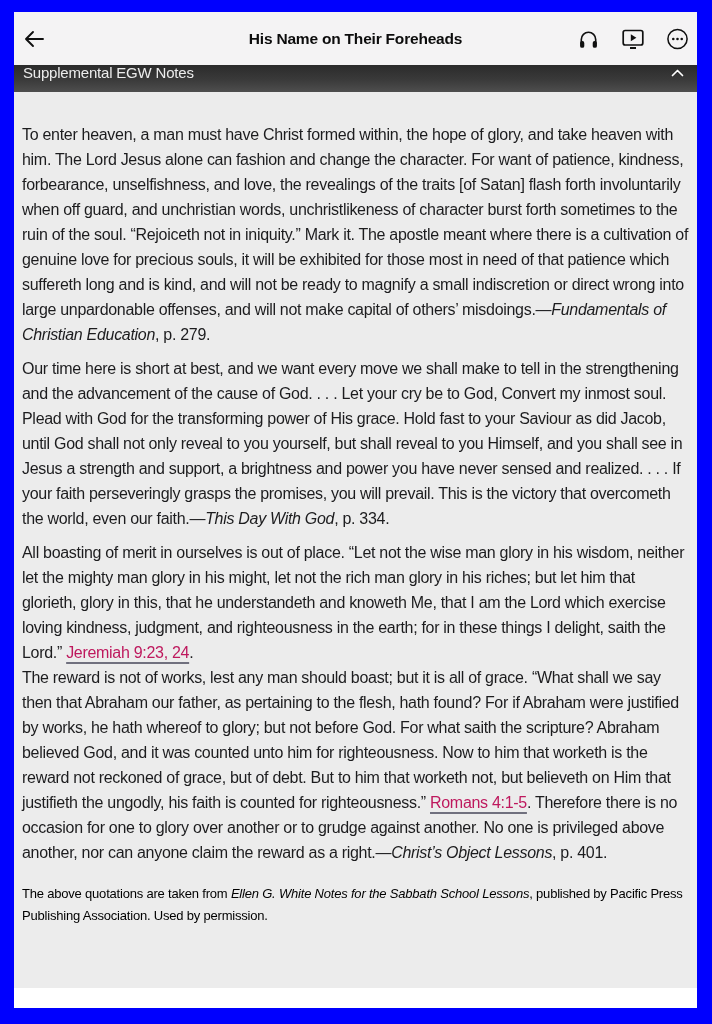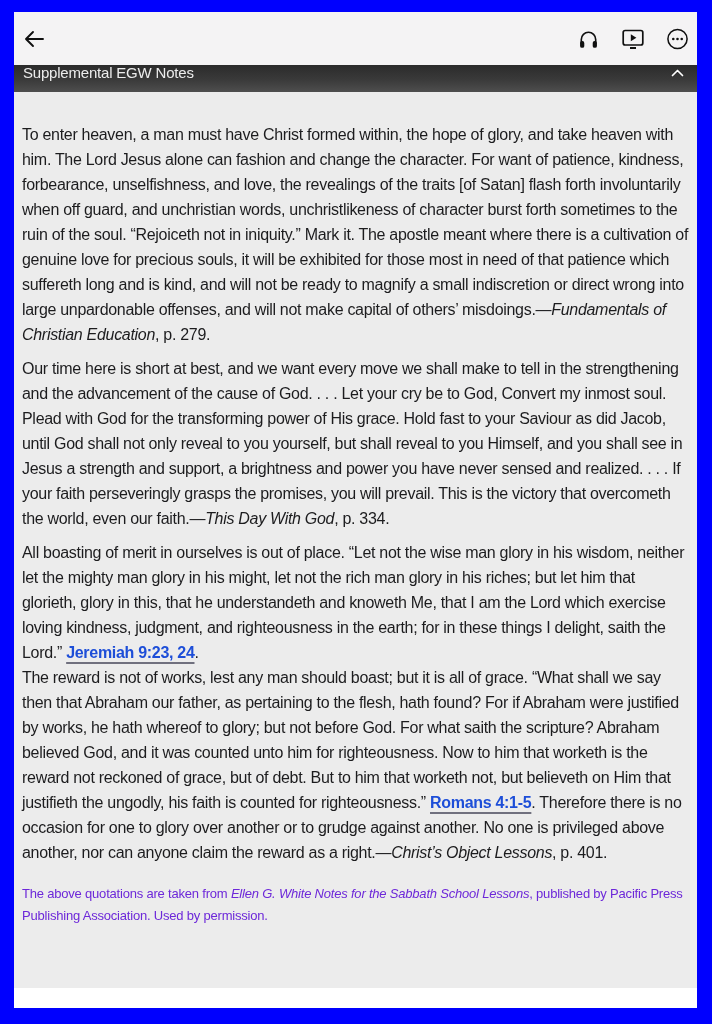--- a/index.html
+++ b/index.html
@@ -58,49 +58,50 @@
     background: #ececec;
     padding: 30px 8px 0 8px;
     font-size: 16px; line-height: 25px; letter-spacing: -0.3px;
     color: #1c1c1e;
     overflow: hidden;
     box-sizing: border-box;
   }
   .content p { margin: 0 0 9px 0; }
   .content em { font-style: italic; }
   .scripture-link {
-    color: #1d4ed8; font-weight: 700;
+    color: #be185d; font-weight: 400;
     text-decoration: underline;
     text-decoration-color: #70707e;
     text-decoration-thickness: 1.5px;
     text-underline-offset: 4px;
     cursor: pointer;
   }
   .footnote {
     font-size: 13px; line-height: 22px; letter-spacing: -0.2px;
     margin-top: 18px !important;
-    color: #6d28d9;
+    color: #000000;
   }
   .bottom-strip { flex: 0 0 20px; height: 20px; background: #ffffff; }
 </style>
 </head>
 <body>
 
 <div class="frame">
   <div class="app">
 
     <header class="topbar">
       <button class="icon-btn back-btn">
         <span class="icon">
           <svg width="22" height="18" viewBox="0 0 22 18">
             <path d="M20 9 H3 M10 2 L3 9 L10 16" fill="none" stroke="#101010" stroke-width="1.9" stroke-linecap="round" stroke-linejoin="round"></path>
           </svg>
         </span>
       </button>
 
+      <div class="title">His Name on Their Foreheads</div>
 
       <div class="topbar-actions">
         <button class="icon-btn">
           <span class="icon">
             <svg width="23" height="23" viewBox="0 0 24 24">
               <path d="M4.5 16.5 v-4 a7.5 7.5 0 0 1 15 0 v4" fill="none" stroke="#101010" stroke-width="1.7" stroke-linecap="round"></path>
               <rect x="3.2" y="14.2" width="4.4" height="7" rx="2" fill="#101010"></rect>
               <rect x="16.4" y="14.2" width="4.4" height="7" rx="2" fill="#101010"></rect>
             </svg>
           </span>

